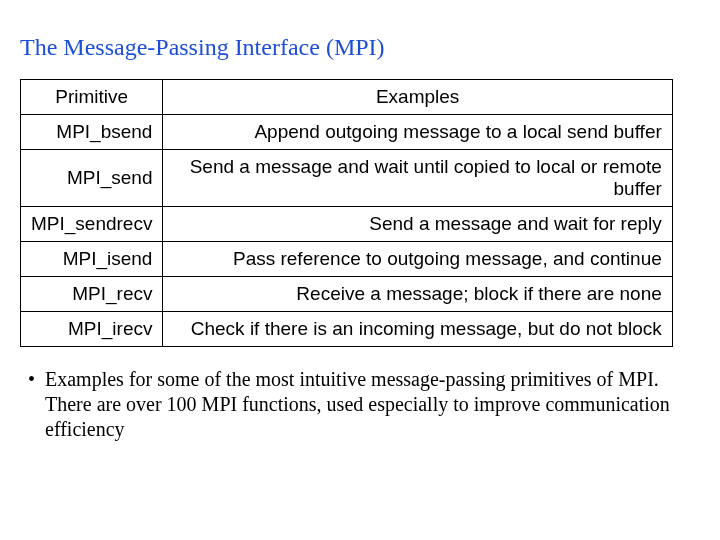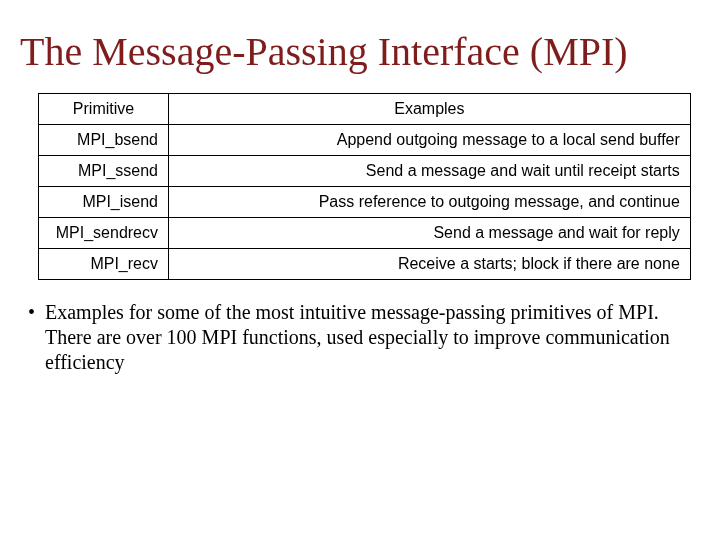--- a/index.html
+++ b/index.html
@@ -4,33 +4,33 @@
   <style>
     * { margin: 0; padding: 0; box-sizing: border-box; }
     body {
       width: 720px;
       height: 540px;
       background: white;
       font-family: "Times New Roman", Times, serif;
       padding: 12px 20px;
     }
     .title {
-      font-size: 40px;
-      color: #7f1d1d;
+      font-size: 24px;
+      color: #1d4ed8;
       text-align: left;
       margin-bottom: 18px;
-      margin-top: 16px;
+      margin-top: 22px;
       font-weight: normal;
     }
     table {
       border-collapse: collapse;
       width: 96%;
-      margin: 0 auto 20px 18px;
+      margin: 0 auto 20px 0;
       font-family: Arial, Helvetica, sans-serif;
-      font-size: 16px;
+      font-size: 19px;
     }
     th, td {
       border: 1.5px solid #000;
       padding: 6px 10px;
       text-align: right;
       vertical-align: middle;
     }
     th {
       font-weight: normal;
       text-align: center;
@@ -64,34 +64,38 @@
       <th class="col1">Primitive</th>
       <th>Examples</th>
     </tr>
   </thead>
   <tbody>
     <tr>
       <td class="col1">MPI_bsend</td>
       <td>Append outgoing message to a local send buffer</td>
     </tr>
     <tr>
-      <td class="col1">MPI_ssend</td>
-      <td>Send a message and wait until receipt starts</td>
+      <td class="col1">MPI_send</td>
+      <td>Send a message and wait until copied to local or remote buffer</td>
+    </tr>
+    <tr>
+      <td class="col1">MPI_sendrecv</td>
+      <td>Send a message and wait for reply</td>
     </tr>
     <tr>
       <td class="col1">MPI_isend</td>
       <td>Pass reference to outgoing message, and continue</td>
     </tr>
     <tr>
-      <td class="col1">MPI_sendrecv</td>
-      <td>Send a message and wait for reply</td>
+      <td class="col1">MPI_recv</td>
+      <td>Receive a message; block if there are none</td>
     </tr>
     <tr>
-      <td class="col1">MPI_recv</td>
-      <td>Receive a starts; block if there are none</td>
+      <td class="col1">MPI_irecv</td>
+      <td>Check if there is an incoming message, but do not block</td>
     </tr>
   </tbody>
 </table>
 
 <div class="bullet-block">
   <span class="bullet">•</span>
   <span class="bullet-text">Examples for some of the most intuitive message-passing primitives of MPI. There are over 100 MPI functions, used especially to improve communication efficiency</span>
 </div>
 
 </body></html>

